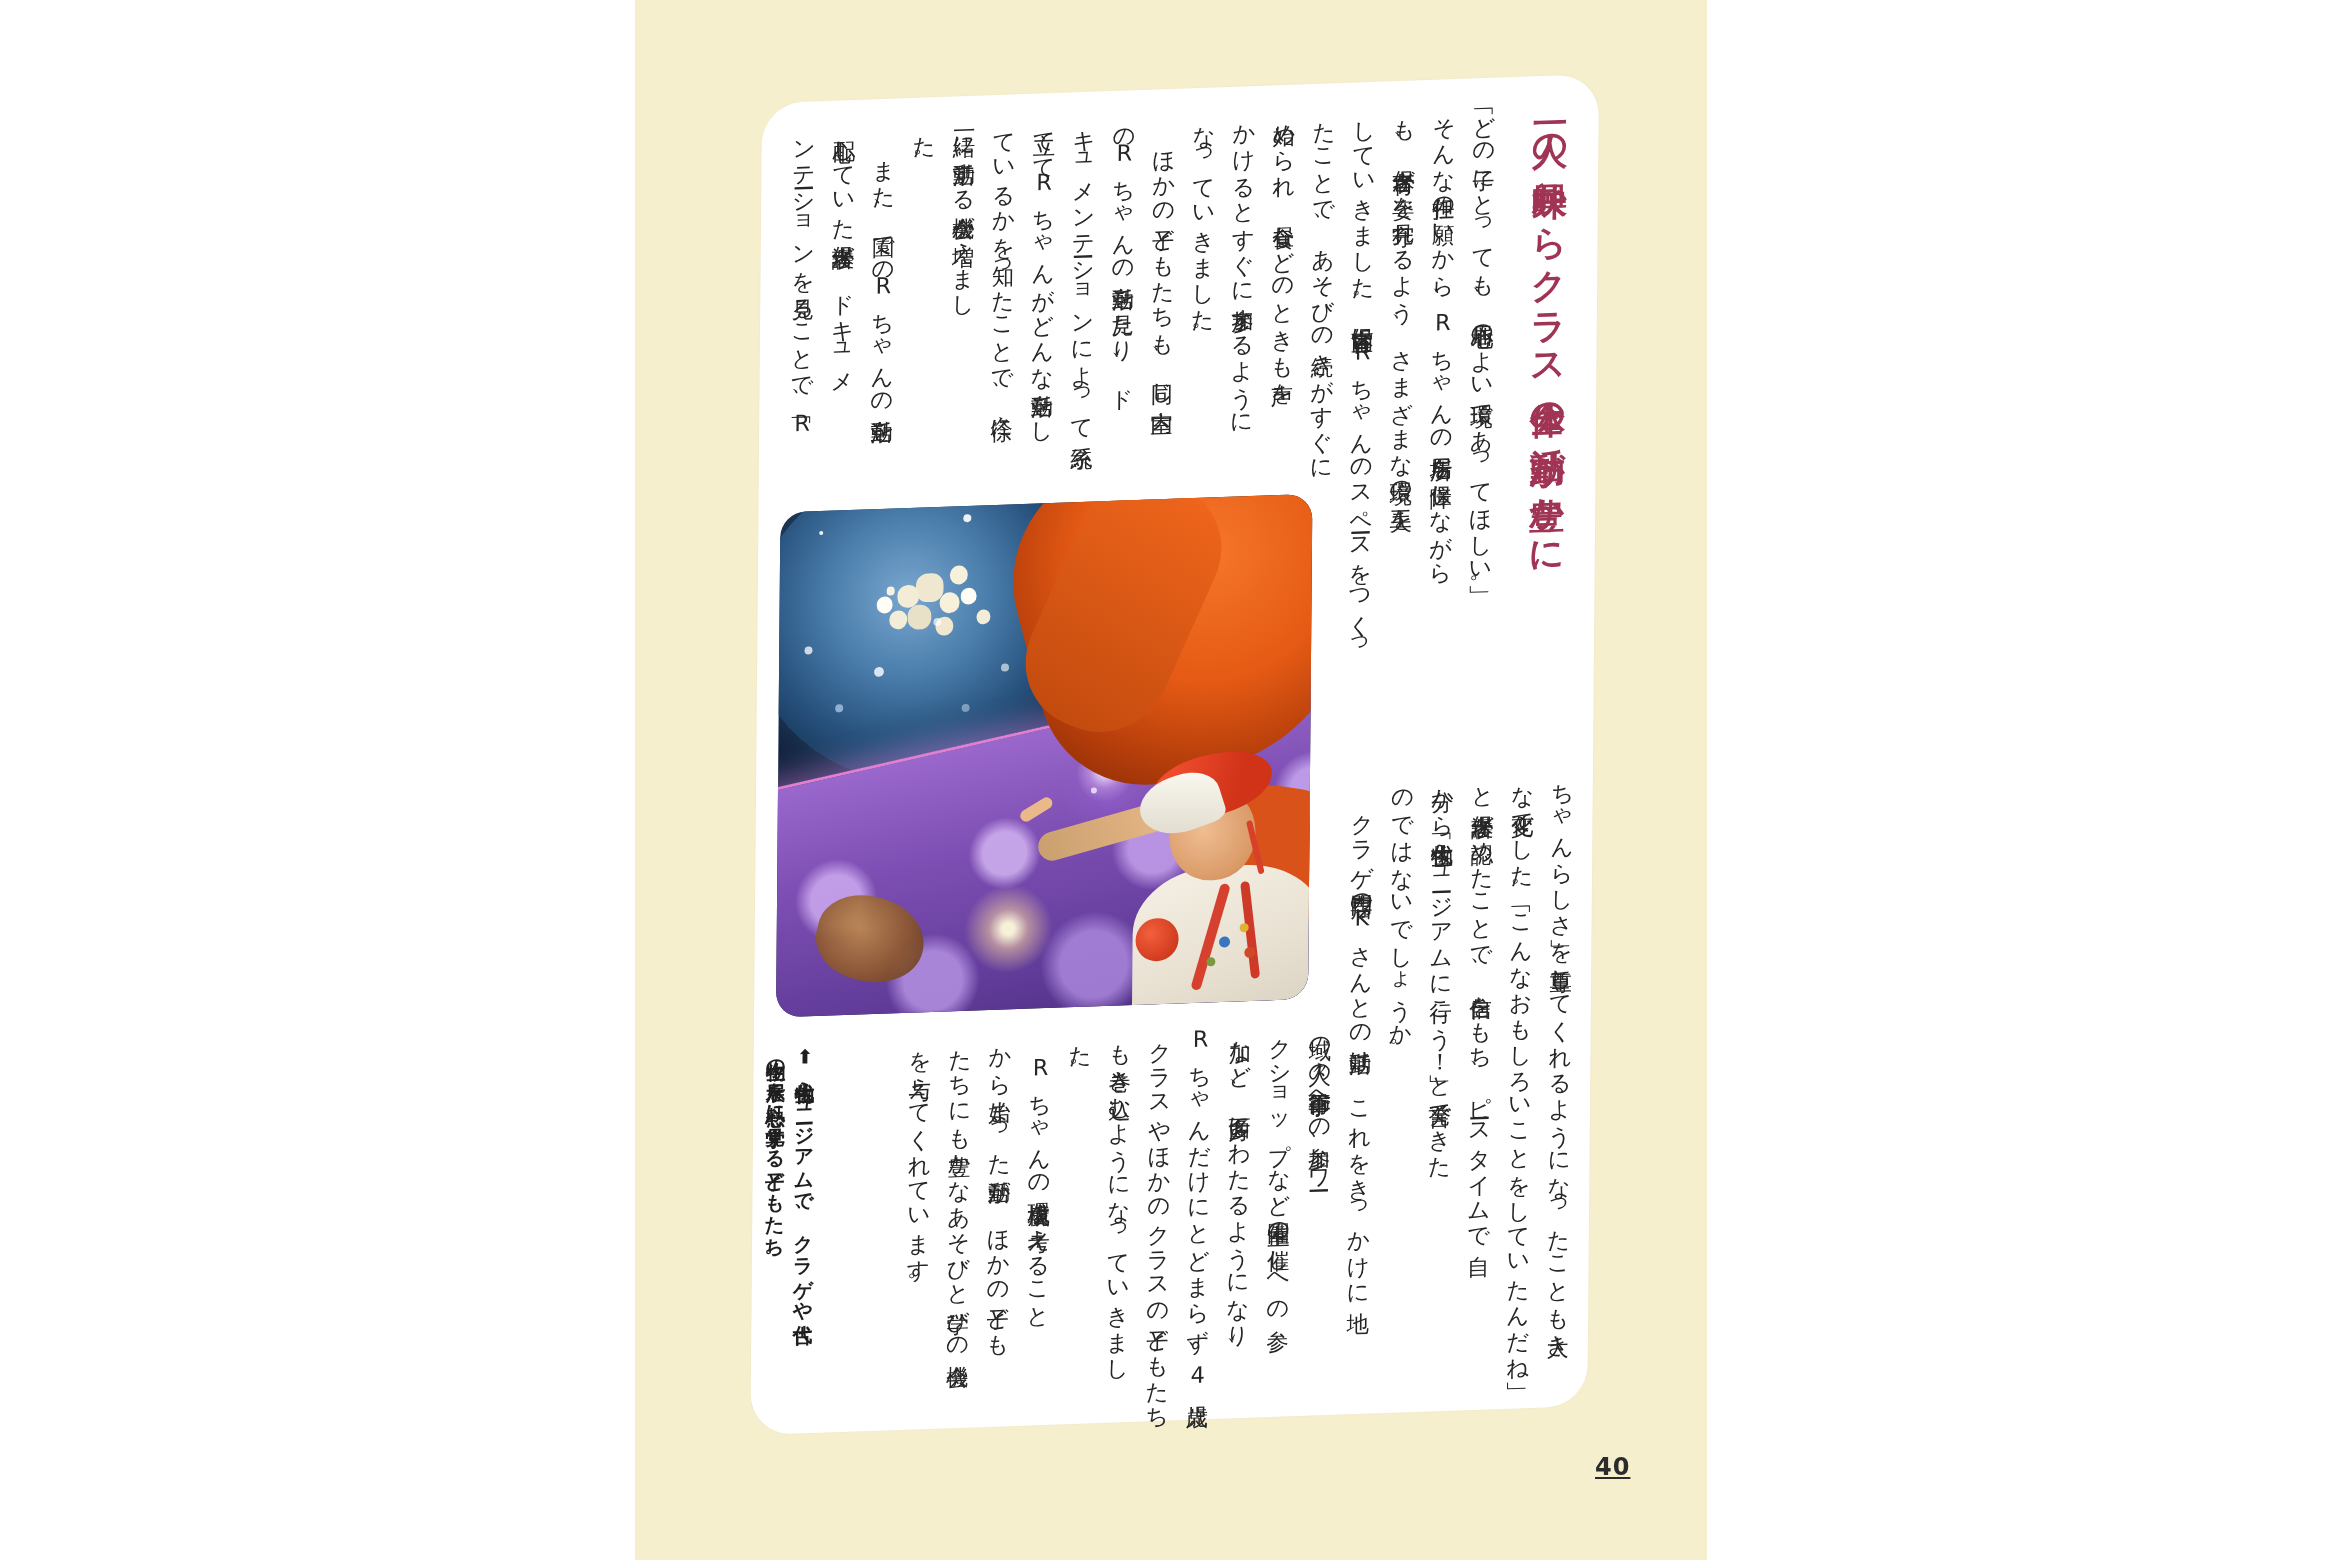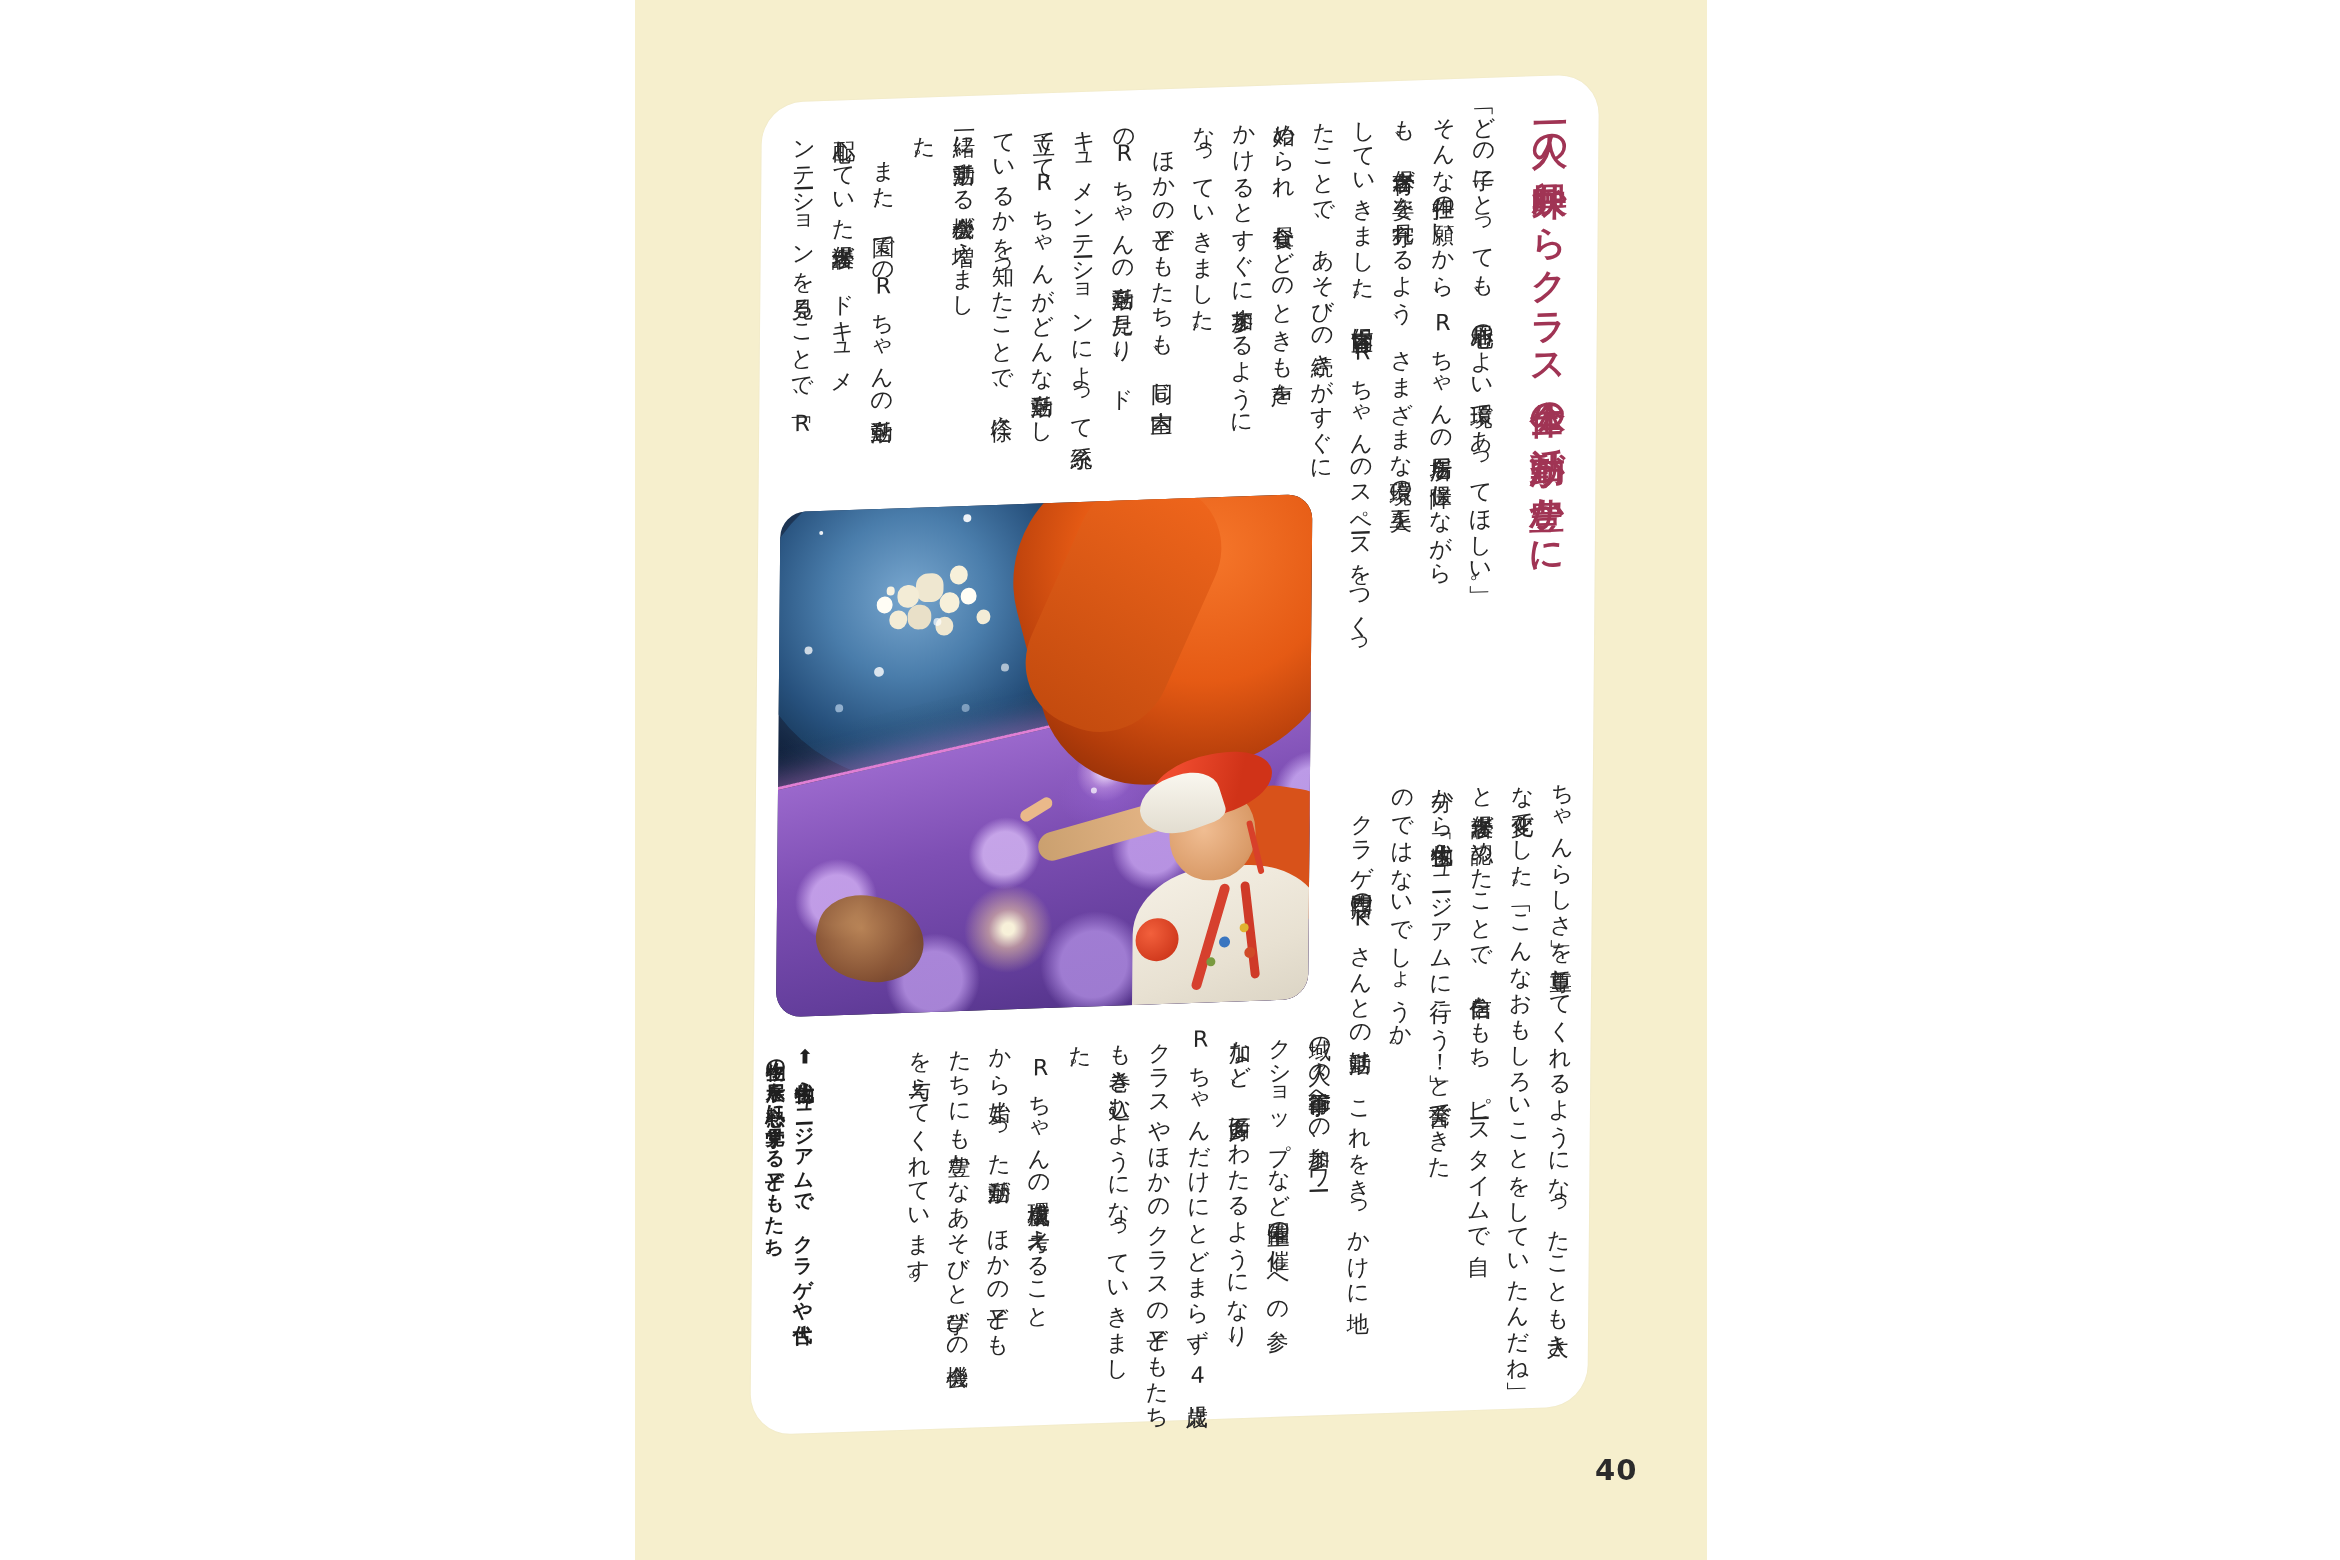--- a/index.html
+++ b/index.html
@@ -33,21 +33,21 @@
   #s1-left{top:23.4px;right:254px;height:390px;}
   #s2-right{top:694px;right:9.8px;height:636px;}
   #s2-left{top:938px;right:250px;height:394px;}
   .caption{
     position:absolute;left:7.8px;top:944px;height:400px;
     display:flex;flex-direction:row-reverse;align-items:flex-start;
   }
   .caption .vcol{width:29px;line-height:29px;font-size:19.5px;letter-spacing:0;font-weight:bold;color:#1f1f1f;}
   .page-number{
     position:absolute;left:960px;top:1453px;
-    font-size:29px;font-weight:bold;color:#2b2b2b;letter-spacing:1px;
+    font-size:24px;font-weight:bold;color:#2b2b2b;letter-spacing:1px;text-decoration:underline;
   }
 
   
   .photo{
     position:absolute;left:21.5px;top:410px;width:532px;height:505px;
     border-radius:25px;overflow:hidden;
     background:linear-gradient(120deg,#152a47 0%,#0c1830 30%,#070c16 58%,#05080f 100%);
   }
   .photo *{position:absolute;}
   .ph-porthole{

